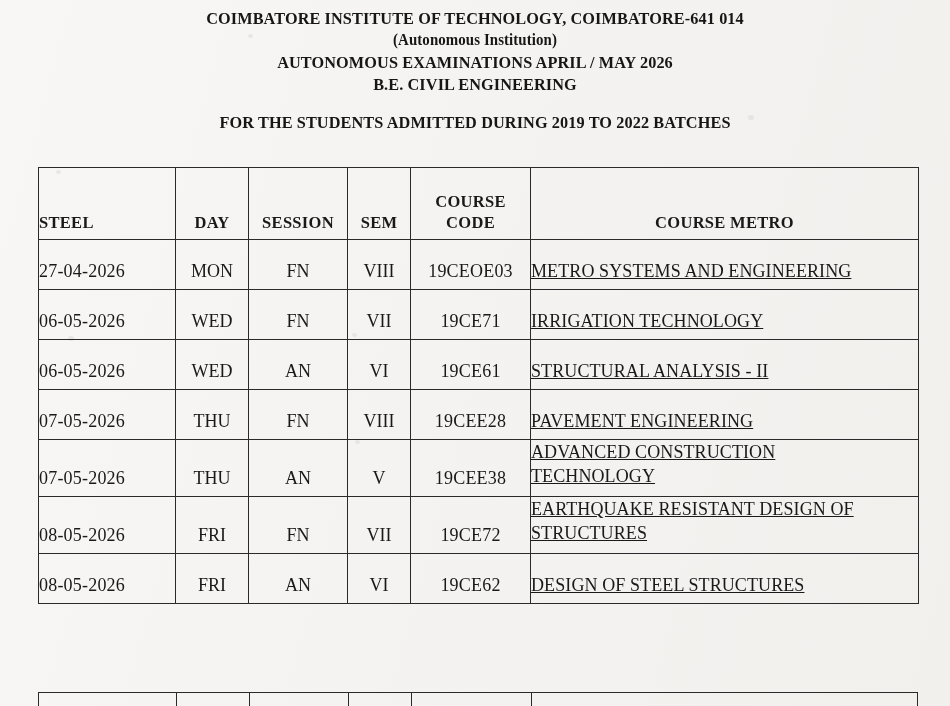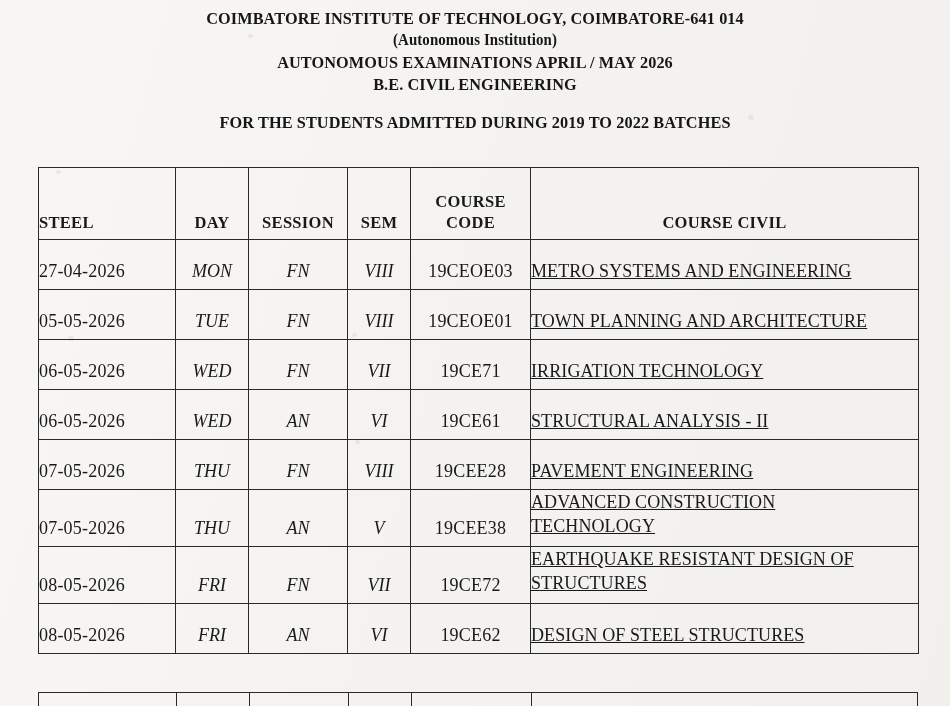--- a/index.html
+++ b/index.html
@@ -106,21 +106,21 @@
   tr.data-row { height: 50px; }
   tr.data-row td {
     font-size: 18px;
     padding-bottom: 7px;
   }
   td.td-date {
     text-align: left;
     padding-left: 7px;
     letter-spacing: 0.2px;
   }
-  td.td-center { text-align: center; font-style: italic; }
+  td.td-center { text-align: center; }
   td.td-code   { text-align: center; letter-spacing: 0.2px; }
   td.td-name {
     text-align: left;
     padding-left: 6px;
     letter-spacing: 0.1px;
     text-decoration: underline;
   }
   
   td.td-name.two-line {
     vertical-align: top;
@@ -198,39 +198,31 @@
       <thead>
         <tr class="head-row">
           <th class="th-date">STEEL</th>
           <th class="th-center">DAY</th>
           <th class="th-center">SESSION</th>
           <th class="th-center">SEM</th>
           <th class="th-two">
             <span class="l1">COURSE</span>
             <span class="l2">CODE</span>
           </th>
-          <th class="th-name">COURSE  CIVIL</th>
+          <th class="th-name">COURSE  METRO</th>
         </tr>
       </thead>
       <tbody id="sched-body">
           <tr class="data-row">
             <td class="td-date">27-04-2026</td>
             <td class="td-center">MON</td>
             <td class="td-center">FN</td>
             <td class="td-center">VIII</td>
             <td class="td-code">19CEOE03</td>
             <td class="td-name">METRO SYSTEMS AND ENGINEERING</td>
-          </tr>
-          <tr class="data-row">
-            <td class="td-date">05-05-2026</td>
-            <td class="td-center">TUE</td>
-            <td class="td-center">FN</td>
-            <td class="td-center">VIII</td>
-            <td class="td-code">19CEOE01</td>
-            <td class="td-name">TOWN PLANNING AND ARCHITECTURE</td>
           </tr>
           <tr class="data-row">
             <td class="td-date">06-05-2026</td>
             <td class="td-center">WED</td>
             <td class="td-center">FN</td>
             <td class="td-center">VII</td>
             <td class="td-code">19CE71</td>
             <td class="td-name">IRRIGATION TECHNOLOGY</td>
           </tr>
           <tr class="data-row">

